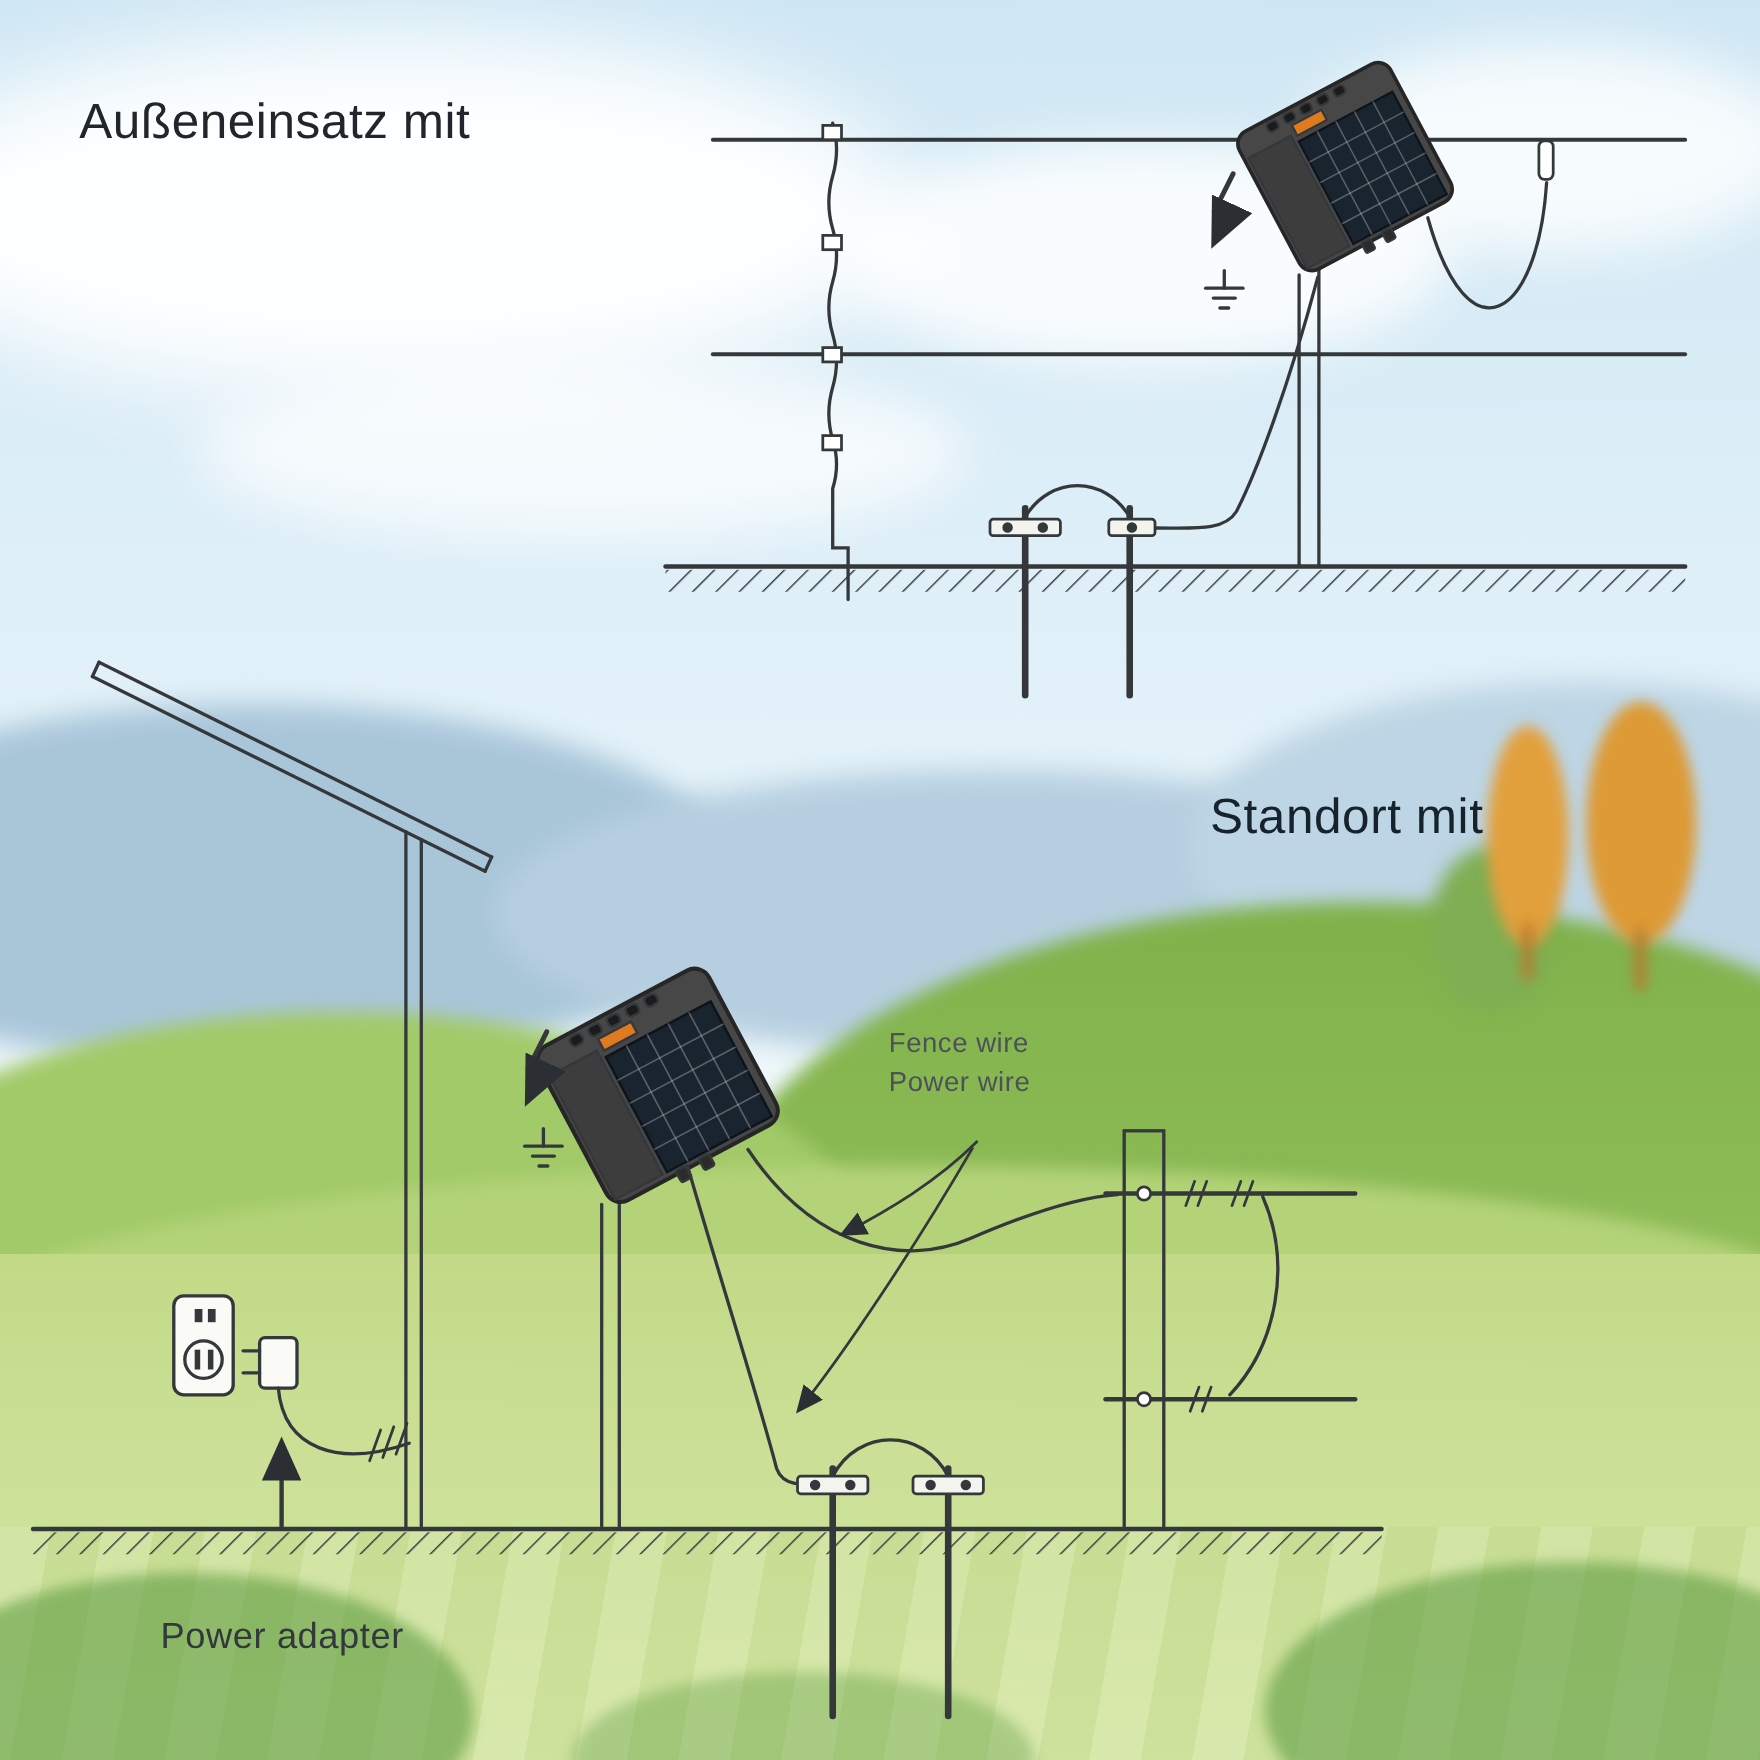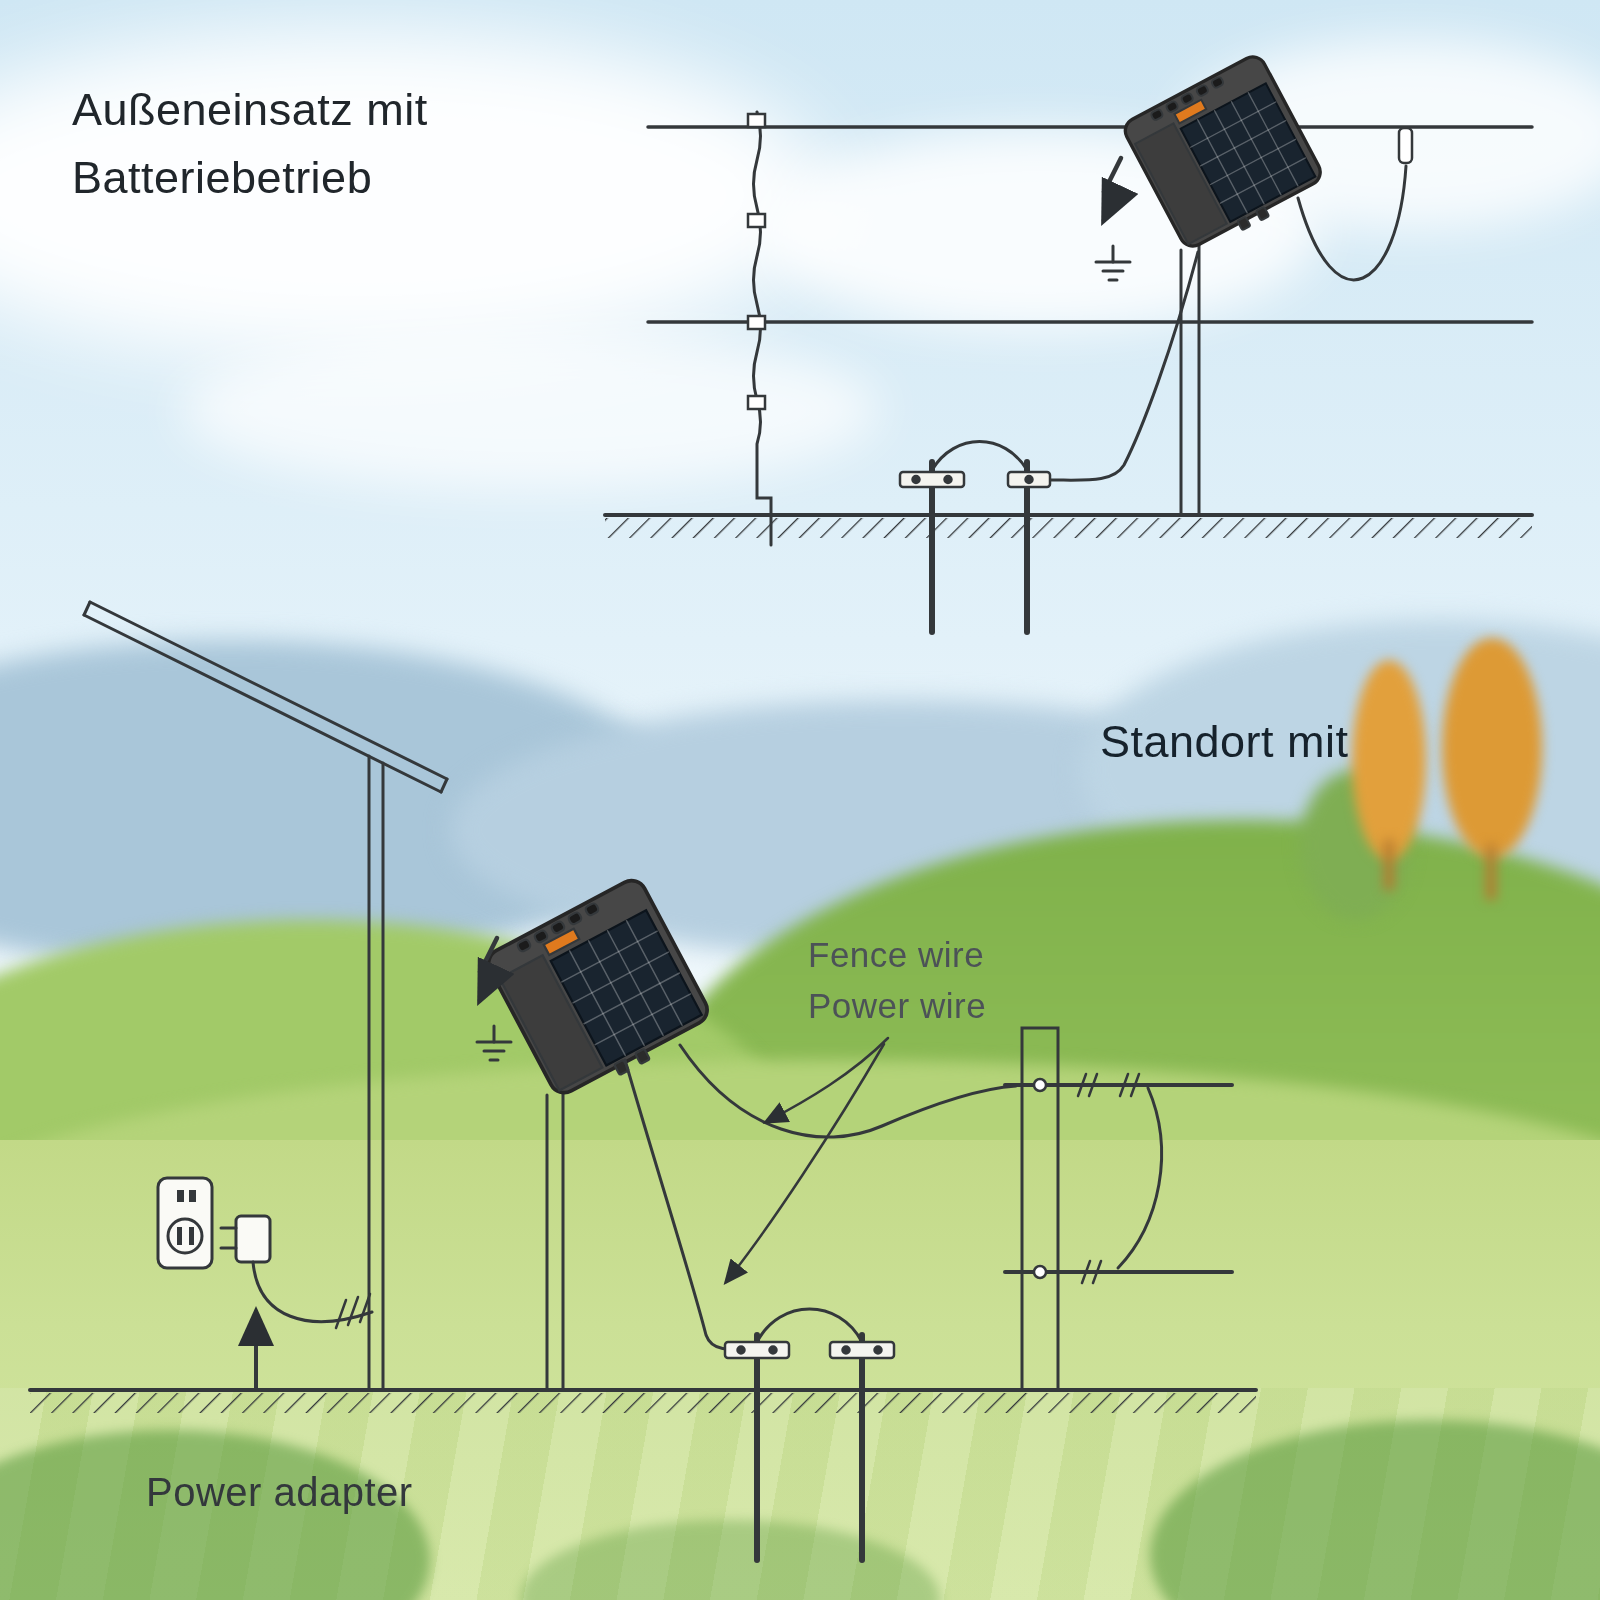--- a/index.html
+++ b/index.html
@@ -39,22 +39,22 @@
   .trunk{width:10px;background:#b57a2e;}
   .trunk1{left:1384px;top:840px;height:50px;}
   .trunk2{left:1486px;top:845px;height:55px;}
   
   svg.diagram{position:absolute;left:0;top:0;width:1600px;height:1600px;}
   
   .caption{position:absolute;color:#20262b;font-size:45px;line-height:1.5;letter-spacing:.5px;}
   .caption span{display:block;}
   .t-battery{left:72px;top:76px;}
   .t-mains{left:1084px;top:708px;color:#16222c;margin-left:16px;}
-  .t-wires{left:808px;top:930px;font-size:35px;color:#4c5257;line-height:1.45;}
-  .t-power{left:146px;top:1462px;font-size:40px;color:#33383c;}
+  .t-wires{left:808px;top:930px;font-size:25px;color:#4c5257;line-height:1.45;}
+  .t-power{left:146px;top:1462px;font-size:33px;color:#33383c;}
 </style>
 </head>
 <body>
 
 <div class="canvas">
 
   <div class="layer round blur40 cloud1"></div>
   <div class="layer round blur24 cloud2"></div>
   <div class="layer round blur24 cloud3"></div>
   <div class="layer round blur24 cloud4"></div>
@@ -240,21 +240,20 @@
       </g>
       <path d="M1148,1088 C1175,1150 1160,1224 1118,1268"></path>
 
       <path d="M888,1038 C852,1074 808,1100 766,1122" stroke-width="2.5" marker-end="url(#arrow)"></path>
       <path d="M884,1044 C834,1130 768,1230 726,1282" stroke-width="2.5" marker-end="url(#arrow)"></path>
     </g>
   </svg>
 
   <div class="caption t-battery">
     <span>Außeneinsatz mit</span>
-    <span>Batteriebetrieb</span>
   </div>
 
   <div class="caption t-mains">
     <span>Standort mit</span>
   </div>
 
   <div class="caption t-wires">
     <span>Fence wire</span>
     <span>Power wire</span>
   </div>

